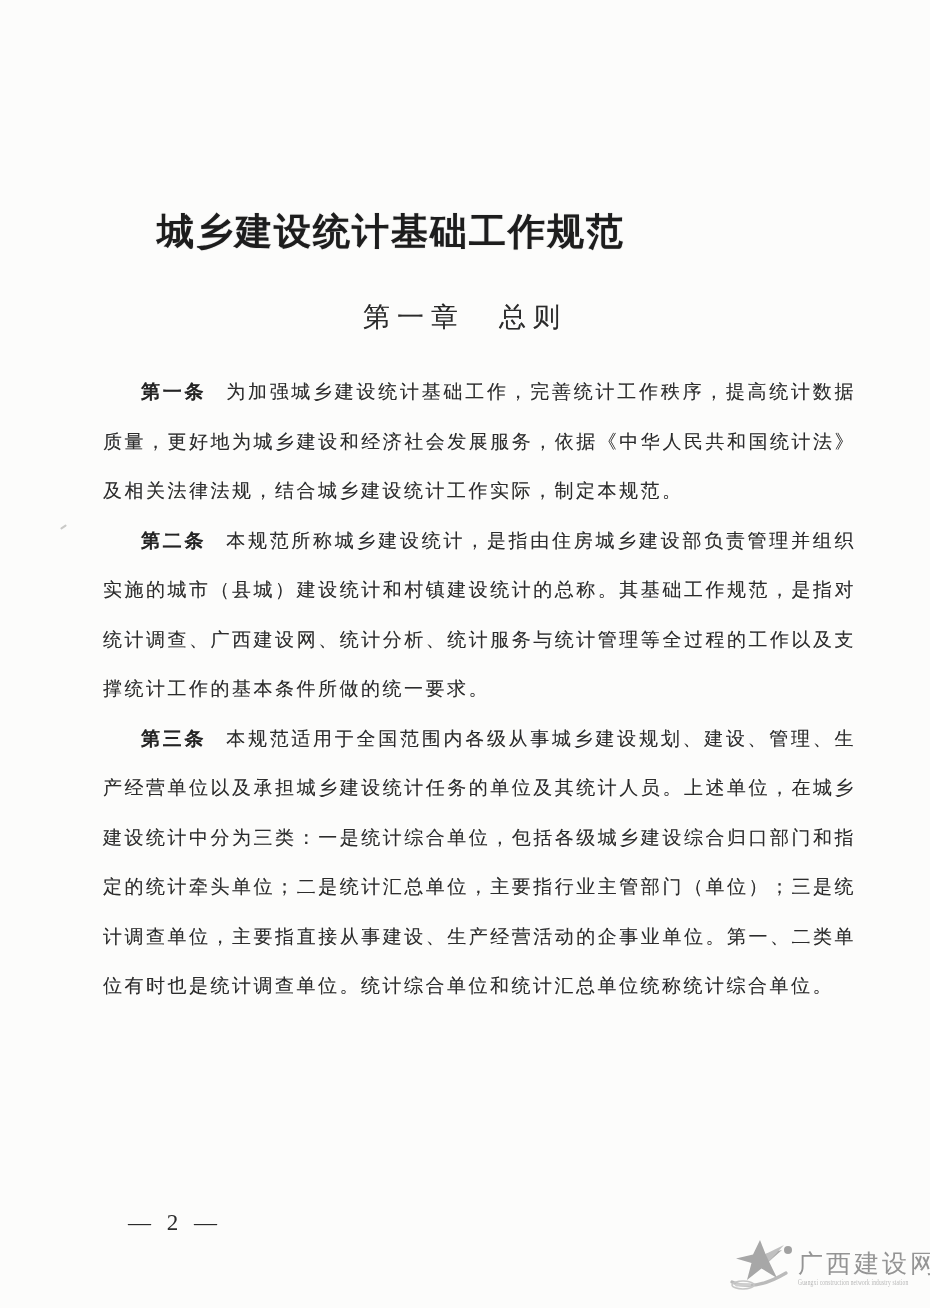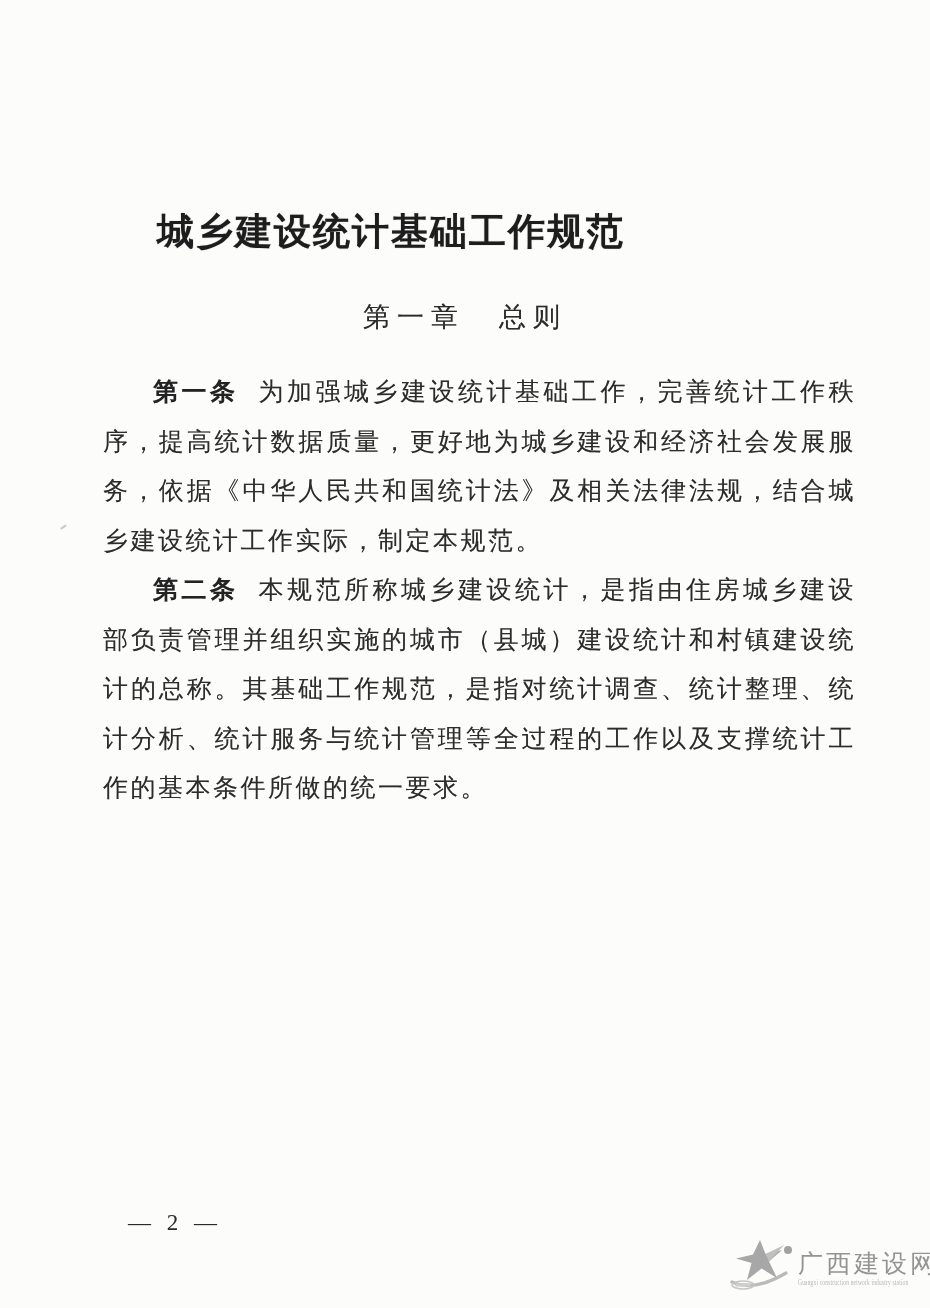--- a/index.html
+++ b/index.html
@@ -34,21 +34,21 @@
     font-weight: normal;
     letter-spacing: 7px;
     color: #2b2b2b;
     text-shadow: 0 0 0.5px rgba(40,40,40,0.4);
     margin: 0;
   }
   .body-text {
     position: absolute;
     top: 367px; left: 103px;
     width: 753px;
-    font-size: 25px;
+    font-size: 19px;
     line-height: 49.5px;
     letter-spacing: 2.5px;
     text-align: justify;
     text-justify: inter-character;
     color: #2c2c2c;
     text-shadow: 0 0 0.6px rgba(44,44,44,0.35);
   }
   .body-text p {
     margin: 0;
     text-indent: 2em;
@@ -106,21 +106,22 @@
 <body>
 
 <div class="page">
 
   <h1 class="doc-title">城乡建设统计基础工作规范</h1>
 
   <h2 class="chapter-heading">第一章　总则</h2>
 
   <div class="body-text">
     <p><span class="para-lead">第一条</span><span>为加强城乡建设统计基础工作，完善统计工作秩序，提高统计数据质量，更好地为城乡建设和经济社会发展服务，依据《中华人民共和国统计法》及相关法律法规，结合城乡建设统计工作实际，制定本规范。</span></p>
-    <p><span class="para-lead">第二条</span><span>本规范所称城乡建设统计，是指由住房城乡建设部负责管理并组织实施的城市（县城）建设统计和村镇建设统计的总称。其基础工作规范，是指对统计调查、统计整理、统计分析、统计服务与统计管理等全过程的工作以及支撑统计工作的基本条件所做的统一要求。</span></p>
+    <p><span class="para-lead">第二条</span><span>本规范所称城乡建设统计，是指由住房城乡建设部负责管理并组织实施的城市（县城）建设统计和村镇建设统计的总称。其基础工作规范，是指对统计调查、广西建设网、统计分析、统计服务与统计管理等全过程的工作以及支撑统计工作的基本条件所做的统一要求。</span></p>
+    <p><span class="para-lead">第三条</span><span>本规范适用于全国范围内各级从事城乡建设规划、建设、管理、生产经营单位以及承担城乡建设统计任务的单位及其统计人员。上述单位，在城乡建设统计中分为三类：一是统计综合单位，包括各级城乡建设综合归口部门和指定的统计牵头单位；二是统计汇总单位，主要指行业主管部门（单位）；三是统计调查单位，主要指直接从事建设、生产经营活动的企事业单位。第一、二类单位有时也是统计调查单位。统计综合单位和统计汇总单位统称统计综合单位。</span></p>
   </div>
 
   <div class="page-number">— 2 —</div>
 
   <div class="scan-speck"></div>
 
   <div class="watermark">
     <span class="watermark-logo">
       <svg width="68" height="58" viewBox="0 0 68 58">
 

